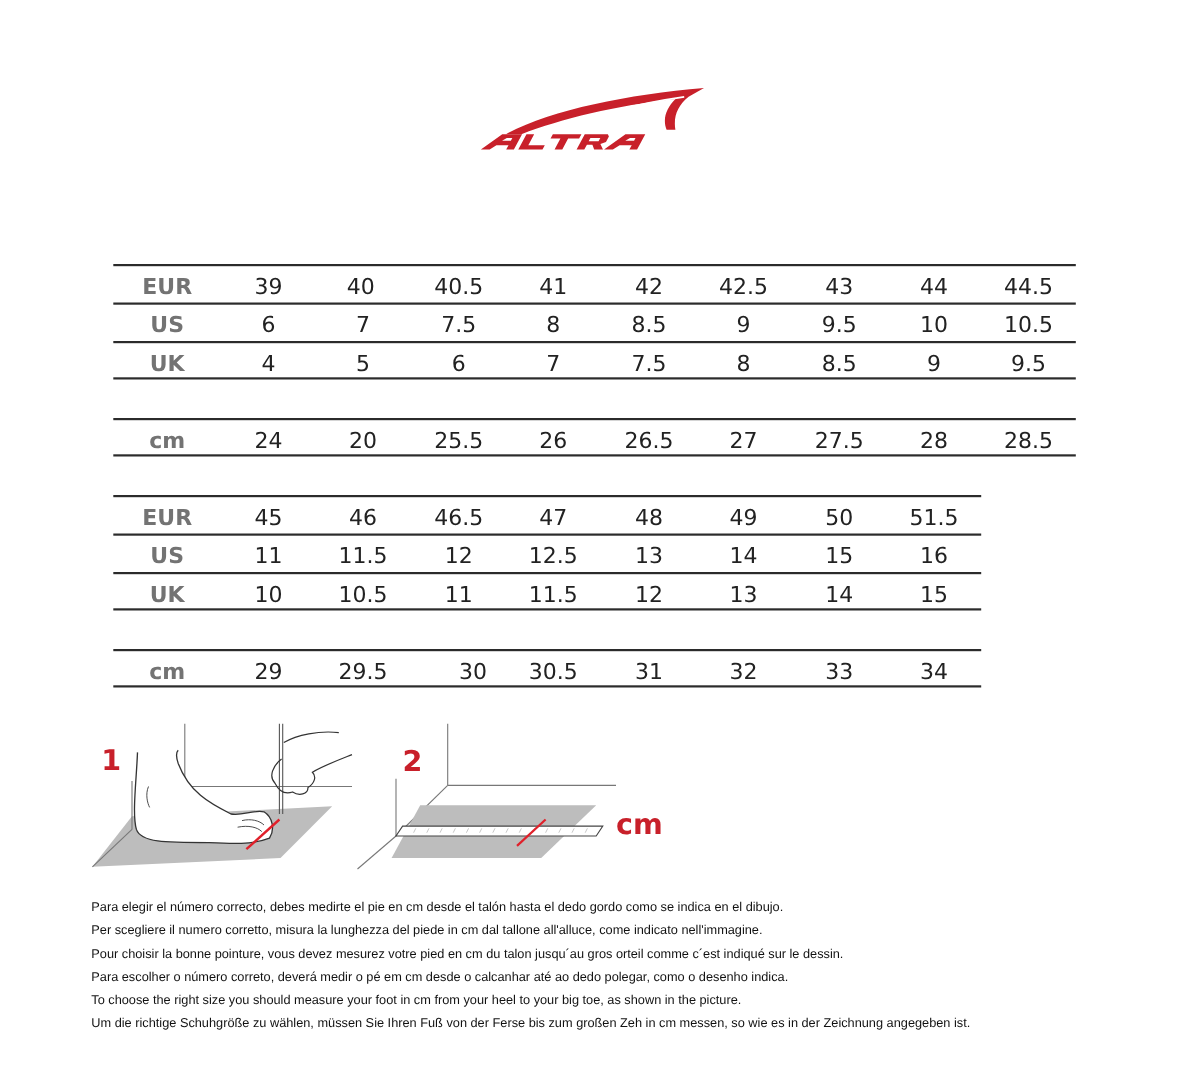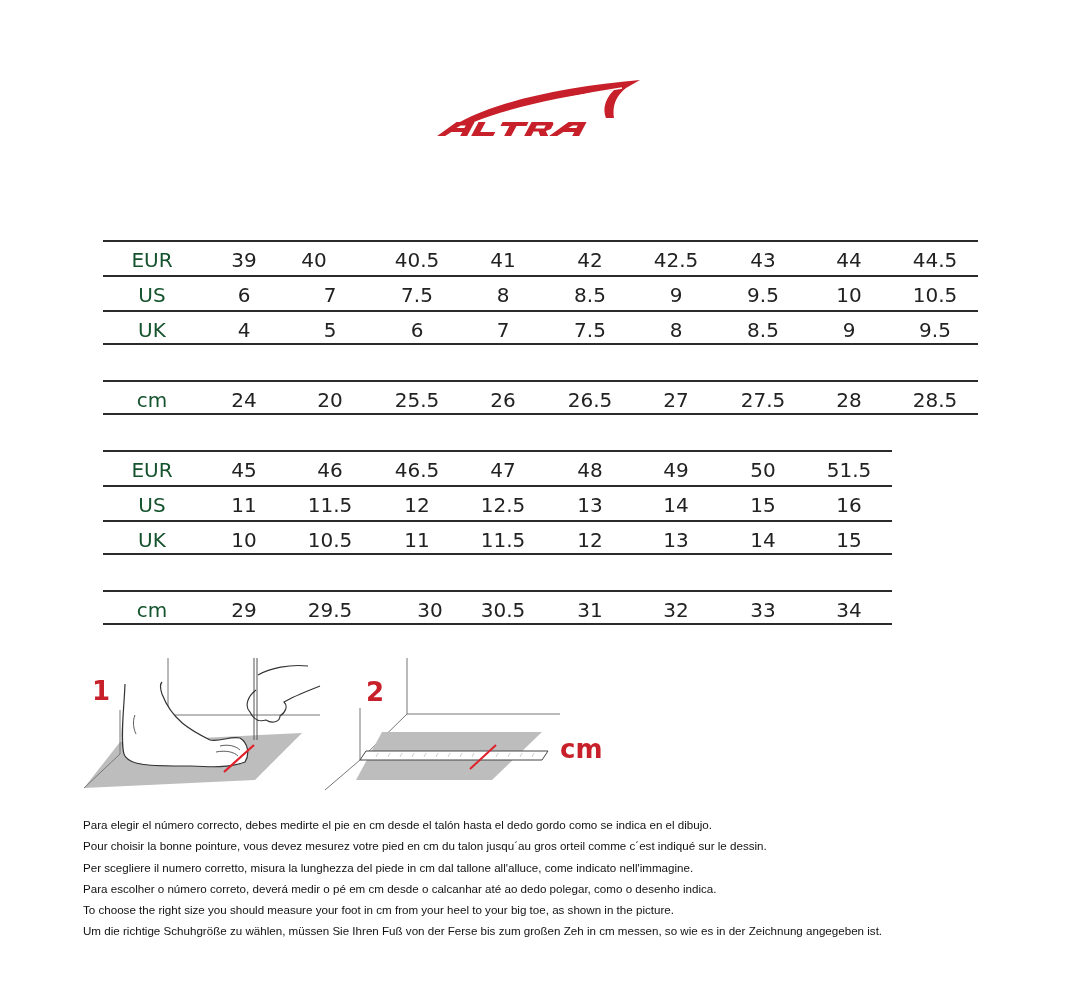--- a/index.html
+++ b/index.html
@@ -41,24 +41,24 @@
       top: 0;
       height: 33px;
       line-height: 36px;
       width: 86px;
       text-align: center;
       font-family: "DejaVu Sans", sans-serif;
       font-size: 20px;
       color: #222;
     }
     .size-table .cell.label {
-      font-weight: normal;
+      font-weight: bold;
       width: 98px;
       left: 0;
-      color: #14532d;
+      color: #737373;
     }
     .illus {
       position: absolute;
     }
     .instructions {
       position: absolute;
       left: 83px;
       top: 814px;
       width: 960px;
     }
@@ -92,21 +92,21 @@
 
       <path d="M120 58 L 132 44 L 150 44 L 150 58 L 143 58 L 143 54 L 132 54 L 128 58 Z M 135 50 L 143 50 L 143 47.5 L 138 47.5 Z"></path>
     </g>
   </svg>
 </div>
 
 <div class="size-table" style="top:240px; width:875px;">
   <div class="row" style="top:0; width:875px;">
     <div class="cell label">EUR</div>
     <div class="cell" style="left:98px">39</div>
-    <div class="cell" style="left:168px">40</div>
+    <div class="cell" style="left:182px">40</div>
     <div class="cell" style="left:271px">40.5</div>
     <div class="cell" style="left:357px">41</div>
     <div class="cell" style="left:444px">42</div>
     <div class="cell" style="left:530px">42.5</div>
     <div class="cell" style="left:617px">43</div>
     <div class="cell" style="left:703px">44</div>
     <div class="cell" style="left:789px">44.5</div>
   </div>
   <div class="row" style="top:35px; width:875px;">
     <div class="cell label">US</div>
@@ -250,18 +250,18 @@
     </g>
 
     <line x1="150" y1="119" x2="176" y2="95" stroke="#e0202a" stroke-width="2"></line>
 
     <text x="240" y="108" fill="#c8202a" font-family="DejaVu Sans, sans-serif" font-weight="bold" font-size="26">cm</text>
   </svg>
 </div>
 
 <div class="instructions">
   <div class="line">Para elegir el número correcto, debes medirte el pie en cm desde el talón hasta el dedo gordo como se indica en el dibujo.</div>
+  <div class="line">Per scegliere il numero corretto, misura la lunghezza del piede in cm dal tallone all'alluce, come indicato nell'immagine.</div>
   <div class="line">Pour choisir la bonne pointure, vous devez mesurez votre pied en cm du talon jusqu´au gros orteil comme c´est indiqué sur le dessin.</div>
-  <div class="line">Per scegliere il numero corretto, misura la lunghezza del piede in cm dal tallone all'alluce, come indicato nell'immagine.</div>
   <div class="line">Para escolher o número correto, deverá medir o pé em cm desde o calcanhar até ao dedo polegar, como o desenho indica.</div>
   <div class="line">To choose the right size you should measure your foot in cm from your heel to your big toe, as shown in the picture.</div>
   <div class="line">Um die richtige Schuhgröße zu wählen, müssen Sie Ihren Fuß von der Ferse bis zum großen Zeh in cm messen, so wie es in der Zeichnung angegeben ist.</div>
 </div>
 
 </body></html>

